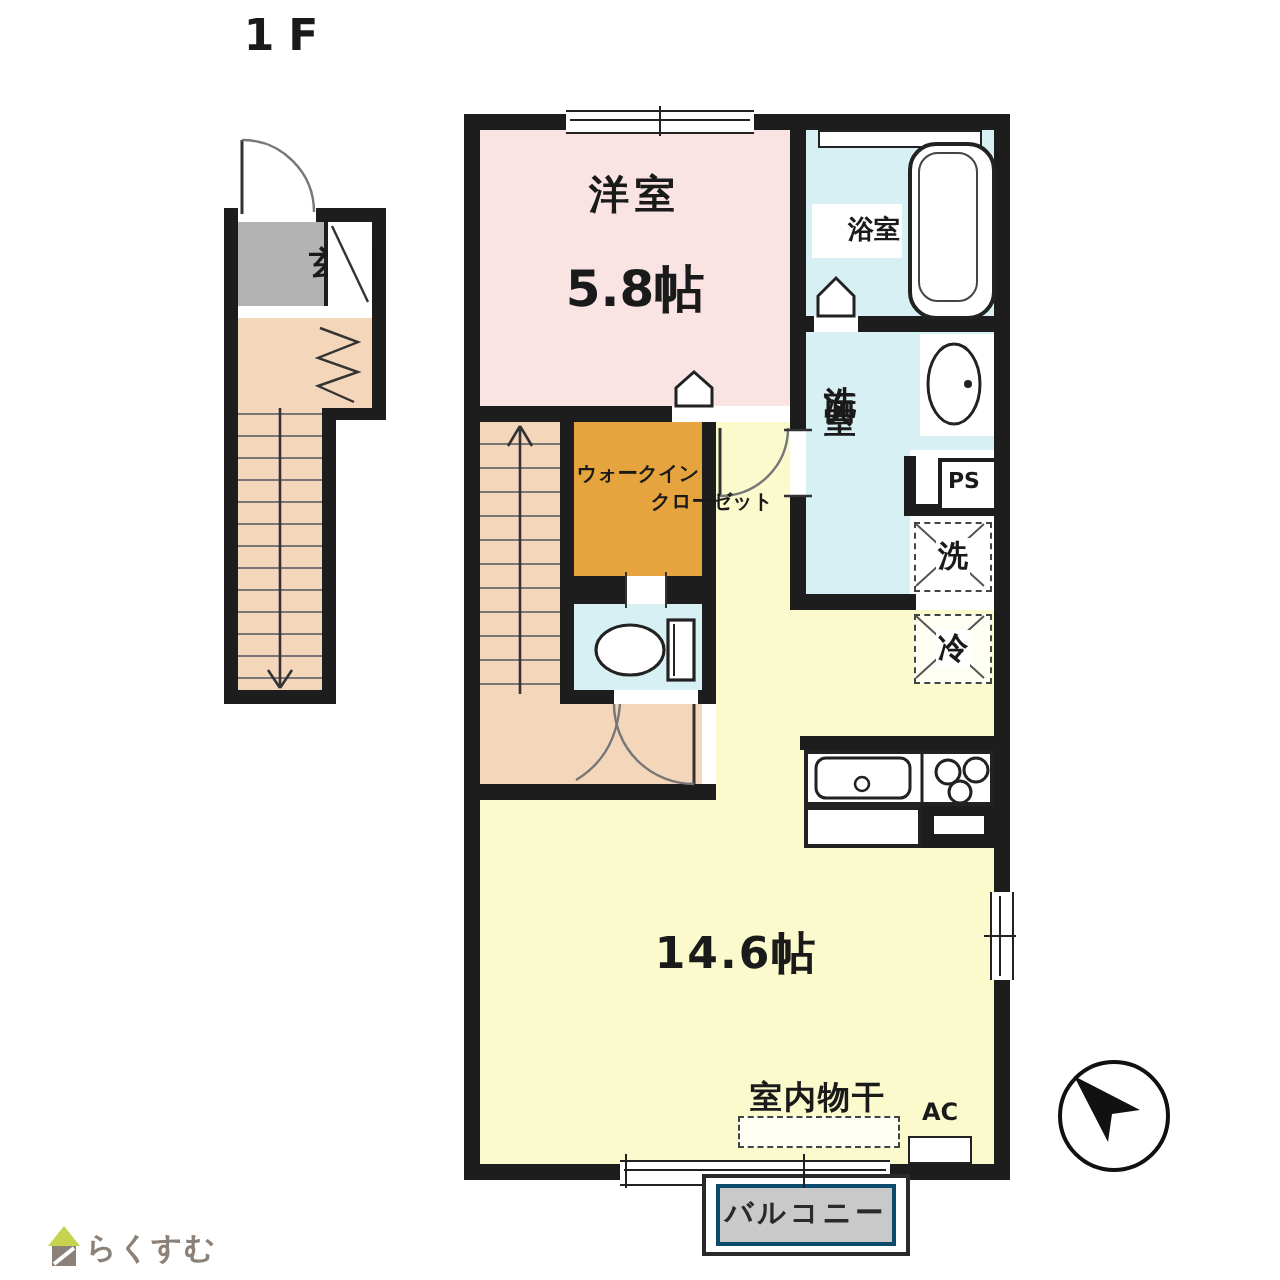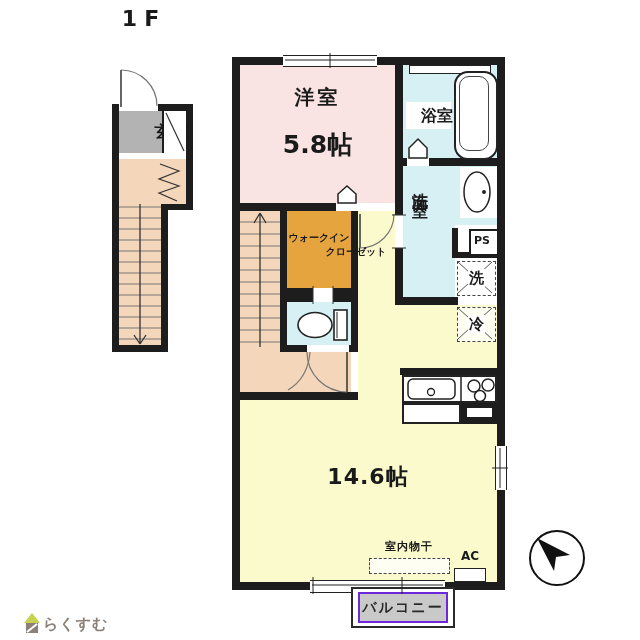--- a/index.html
+++ b/index.html
@@ -69,42 +69,42 @@
 
   <div class="abs" style="left:283px;top:55px;width:94px;height:10px;background:#fff;border-top:1.5px solid #222;border-bottom:1.5px solid #222;"></div>
   <div class="abs" style="left:409px;top:65px;width:80px;height:7px;background:#fff;border:1px solid #222;"></div>
   <div class="abs" style="left:495px;top:446px;width:10px;height:44px;background:#fff;border-left:1.5px solid #222;border-right:1.5px solid #222;"></div>
   <div class="abs" style="left:310px;top:580px;width:135px;height:11px;background:#fff;border-top:1.5px solid #222;border-bottom:1.5px solid #222;"></div>
 
   <div class="abs" style="left:454px;top:71px;width:40px;height:85px;background:#fff;border:2px solid #222;border-radius:14px;">
     <div class="abs" style="left:3px;top:3px;width:28px;height:73px;border:1.2px solid #444;border-radius:10px;"></div>
   </div>
   <div class="abs" style="left:406px;top:102px;width:45px;height:27px;background:#fff;">
-    <div class="txt center" style="left:0;top:0;width:62px;font-size:16px;line-height:27px;">浴室</div>
+    <div class="txt center" style="left:0;top:0;width:62px;font-size:13px;line-height:27px;">浴室</div>
   </div>
   <div class="abs" style="left:460px;top:167px;width:37px;height:51px;background:#fff;"></div>
   <div class="abs" style="left:469px;top:229px;width:26px;height:23px;background:#fff;border:2px solid var(--wall);">
     <div class="txt center" style="left:0;top:0;width:22px;font-size:11px;line-height:19px;">PS</div>
   </div>
   <div class="dash" style="left:457px;top:261px;width:37px;height:33px;">
     <span>洗</span>
   </div>
   <div class="dash" style="left:457px;top:307px;width:37px;height:33px;">
     <span>冷</span>
   </div>
   <div class="abs" style="left:402px;top:375px;width:95px;height:28px;background:#fff;border:2px solid #222;box-sizing:border-box;"></div>
   <div class="abs" style="left:402px;top:403px;width:59px;height:21px;background:#fff;border:2px solid #222;box-sizing:border-box;"></div>
   <div class="abs" style="left:461px;top:403px;width:36px;height:21px;background:var(--wall);">
     <div class="abs" style="left:6px;top:5px;width:25px;height:9px;background:#fff;"></div>
   </div>
   <div class="dash" style="left:369px;top:558px;width:79px;height:14px;"></div>
   <div class="abs" style="left:454px;top:568px;width:30px;height:12px;background:#fff;border:1.5px solid #222;"></div>
 
   <div class="abs" style="left:351px;top:587px;width:104px;height:41px;background:#fff;border:2px solid #2a2a2a;box-sizing:border-box;"></div>
-  <div class="abs" style="left:358px;top:592px;width:90px;height:31px;background:var(--balcony);border:2px solid #6d28d9;box-sizing:border-box;">
+  <div class="abs" style="left:358px;top:592px;width:90px;height:31px;background:var(--balcony);border:2px solid #0c4a6e;box-sizing:border-box;">
     <div class="txt center" style="left:0;top:0;width:86px;font-size:14px;line-height:27px;letter-spacing:2px;color:#2a2a2a;">バルコニー</div>
   </div>
 
   <div class="abs" style="left:529px;top:530px;width:56px;height:56px;border:2.5px solid #111;border-radius:50%;background:#fff;box-sizing:border-box;"></div>
 
   <svg class="abs" style="left:0;top:0;" width="640" height="640">
 
     <g>
       <path d="M121 70V107" stroke="#333" stroke-width="1.5"></path>
       <path d="M121 70A36 36 0 0 1 157 106" stroke="#777" fill="none" stroke-width="1.2"></path>
@@ -176,18 +176,18 @@
       <path d="M27 632L37 624" stroke="#fff" stroke-width="2"></path>
     </g>
   </svg>
 
   <div class="txt center" style="left:250px;top:84px;width:135px;font-size:20px;letter-spacing:3px;">洋室</div>
   <div class="txt center" style="left:250px;top:128px;width:135px;font-size:25px;">5.8帖</div>
   <div class="txt" style="left:409px;top:180px;font-size:16px;letter-spacing:4px;writing-mode:vertical-rl;text-orientation:upright;">洗面室</div>
   <div class="txt center" style="left:285px;top:231px;width:68px;font-size:10px;line-height:13px;">ウォークイン</div>
   <div class="txt center" style="left:285px;top:245px;width:68px;font-size:10px;line-height:13px;margin-left:37px;">クローゼット</div>
   <div class="txt center" style="left:280px;top:462px;width:176px;font-size:22px;letter-spacing:1px;">14.6帖</div>
-  <div class="txt center" style="left:367px;top:539px;width:84px;font-size:11px;letter-spacing:1px;">室内物干</div>
+  <div class="txt center" style="left:367px;top:539px;width:84px;font-size:16px;letter-spacing:1px;">室内物干</div>
   <div class="txt center" style="left:455px;top:549px;width:30px;font-size:12px;">AC</div>
 
   <div class="txt" style="left:43px;top:615px;font-size:15px;font-weight:bold;letter-spacing:1px;color:var(--logo_gray);">らくすむ</div>
 
 </div>
 
 </body></html>

